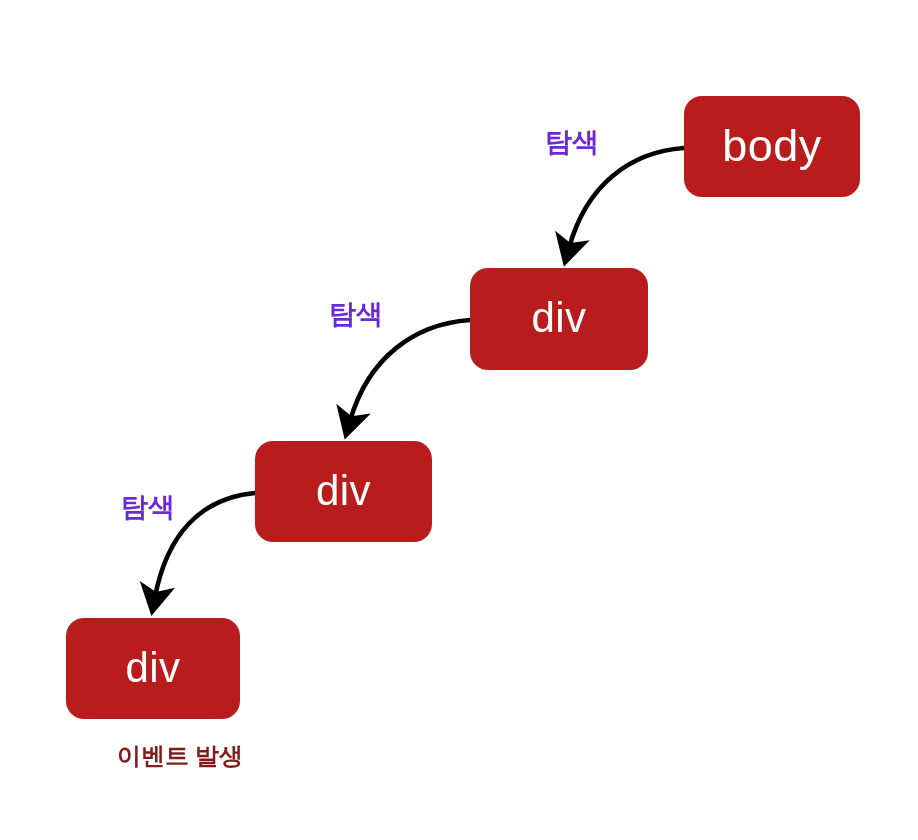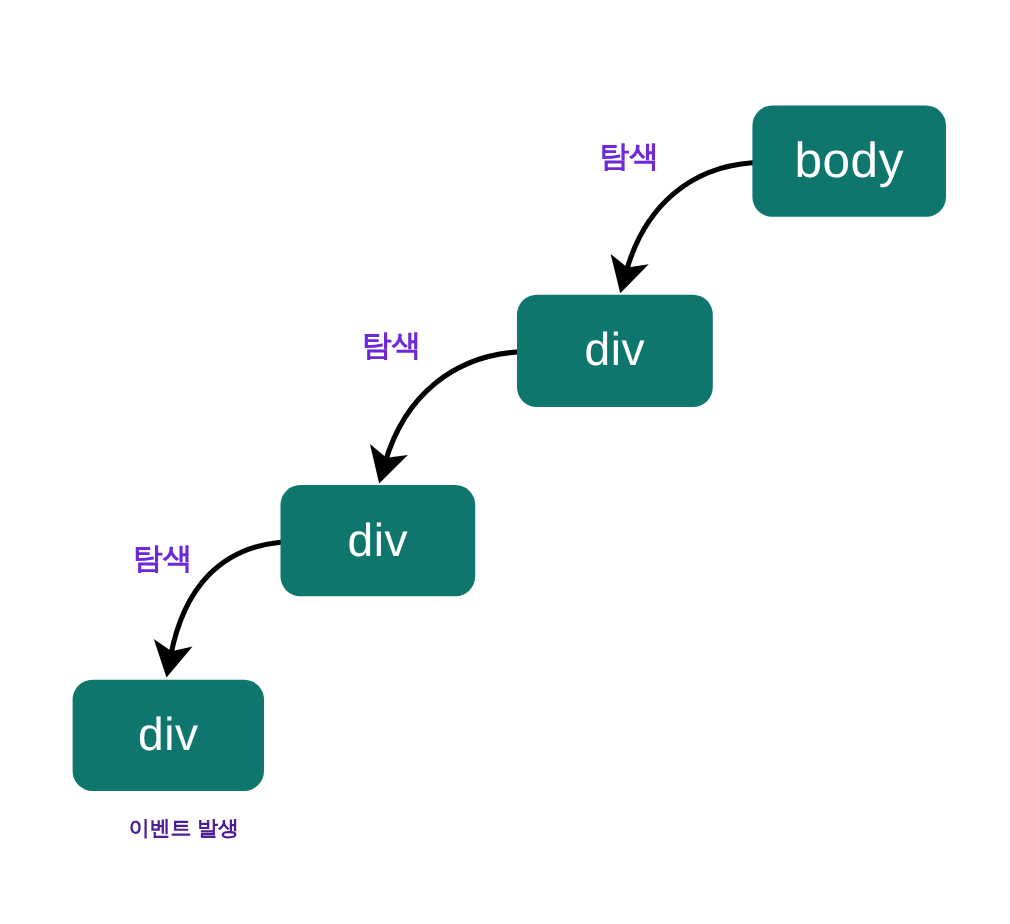--- a/index.html
+++ b/index.html
@@ -23,21 +23,21 @@
     width: 918px;
     height: 840px;
     pointer-events: none;
   }
   .node {
     position: absolute;
     box-sizing: border-box;
     display: flex;
     align-items: center;
     justify-content: center;
-    background: #0f766e;
+    background: #b91c1c;
     border-radius: 18px;
     color: #ffffff;
     font-family: "Liberation Sans", "DejaVu Sans", sans-serif;
     font-weight: 400;
     letter-spacing: 0.5px;
     line-height: 1;
     user-select: none;
   }
   .node-label {
     display: block;
@@ -81,24 +81,24 @@
     white-space: nowrap;
     user-select: none;
   }
   #edge-label-1 { left: 545px; top: 129px; }
   #edge-label-2 { left: 329px; top: 301px; }
   #edge-label-3 { left: 121px; top: 494px; }
   #caption-event {
     position: absolute;
     left: 117px;
     top: 744px;
-    color: #4c1d95;
-    font-family: Liberation Sans, sans-serif;
+    color: #7f1d1d;
+    font-family: Liberation Serif, serif;
     font-weight: bold;
-    font-size: 19px;
+    font-size: 24px;
     line-height: 1;
     white-space: nowrap;
     user-select: none;
   }
 </style>
 </head>
 <body>
 
 <div id="stage">
 

